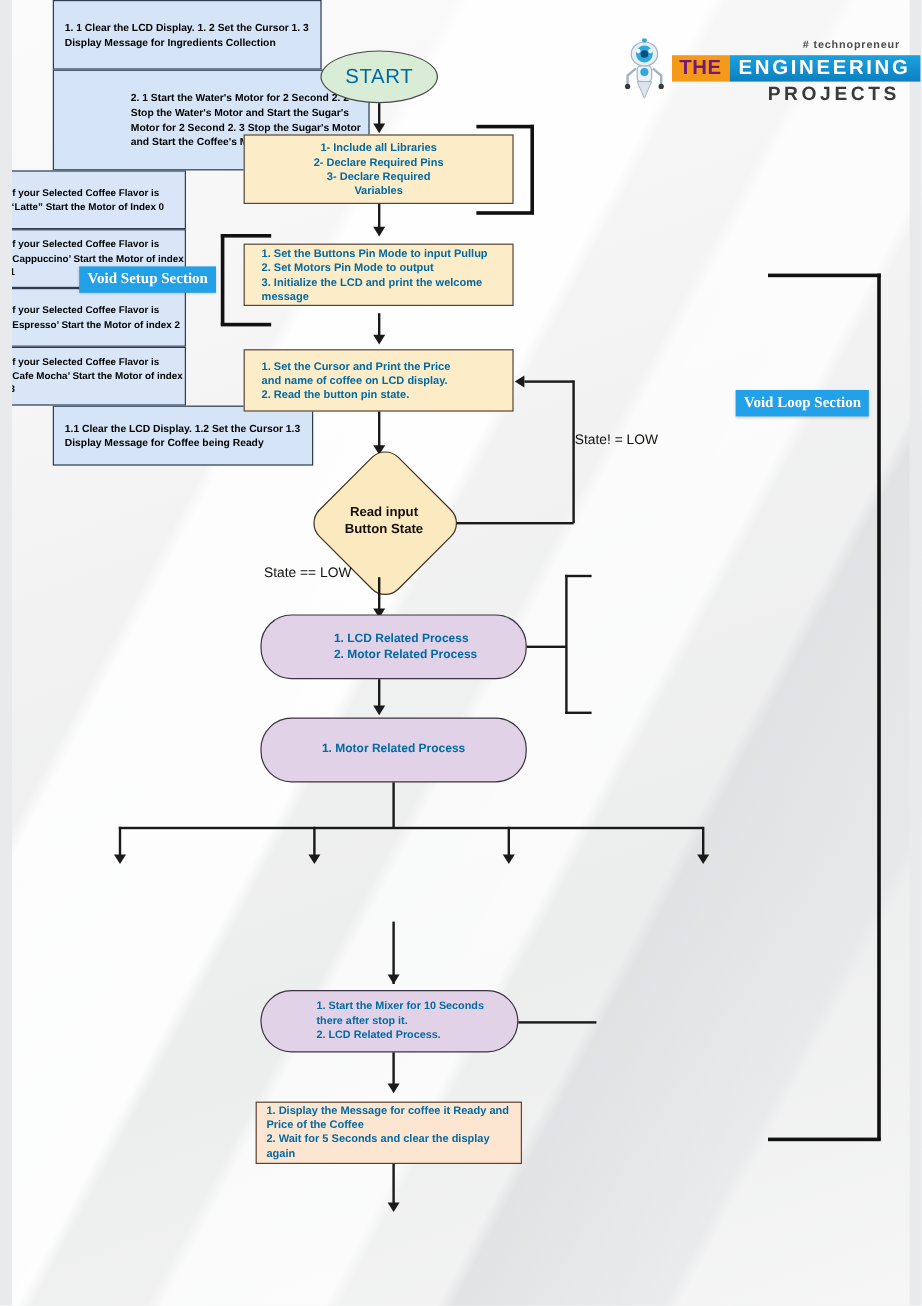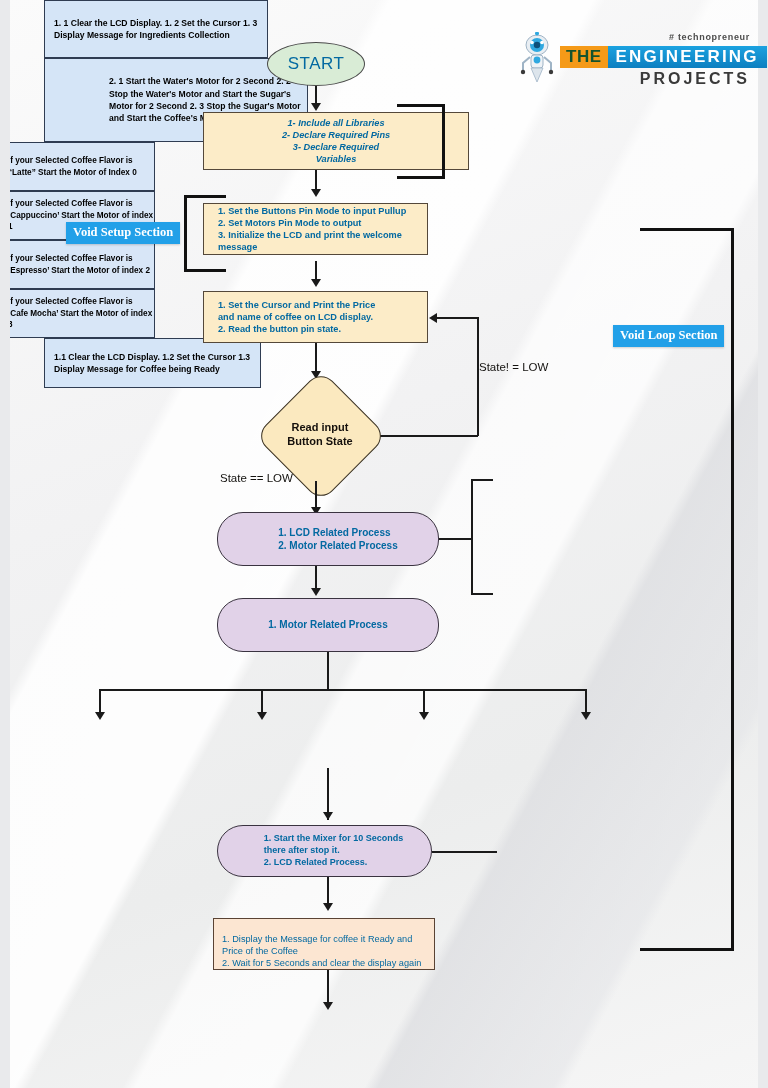--- a/index.html
+++ b/index.html
@@ -43,22 +43,22 @@
     background:#fcecc8;
     border:1.5px solid #54483a;
     display:flex;align-items:center;
     padding:6px 0 6px 0;
     font-size:9.2px;font-weight:bold;
   }
   .proc-yellow .txt{padding-left:0;width:100%;}
   .proc-peach{
     background:#fce6d2;
     border:1.5px solid #5a4334;
-    display:flex;align-items:flex-end;
-    font-size:9.2px;font-weight:normal;
+    display:flex;align-items:flex-start;
+    font-size:9.2px;font-weight:bold;
   }
   .proc-purple{
     background:#e1d2e8;
     border:1.6px solid #3a3340;
     border-radius:26px;
     display:flex;align-items:center;justify-content:center;
     font-size:10px;font-weight:bold;
     text-align:left;
   }
   .sidebox{
@@ -136,21 +136,21 @@
   
   .logo{position:absolute;display:flex;align-items:flex-start;}
   .logo-robot{position:relative;width:34px;height:52px;margin-right:4px;}
   .tagline{
     position:absolute;right:0;top:0;
     font-size:9px;color:#4c4c4c;letter-spacing:.7px;
     font-weight:bold;
   }
   .logo-row{position:absolute;left:40px;top:14px;display:flex;align-items:center;}
   .logo-the{
-    background:#f59a18;color:#14532d;font-weight:bold;
+    background:#f59a18;color:#701a75;font-weight:bold;
     font-size:17px;letter-spacing:.5px;
     padding:2px 6px 3px 6px;line-height:1;
   }
   .logo-eng{
     background:linear-gradient(180deg,#1ba2e0 0%,#0d7fc0 100%);
     color:#fff;font-weight:bold;font-size:17px;letter-spacing:2.2px;
     padding:2px 8px 3px 8px;line-height:1;
   }
   .logo-projects{
     position:absolute;right:0;top:38px;
@@ -190,21 +190,21 @@
       <span class="logo-eng">ENGINEERING</span>
     </div>
     <div class="logo-projects">PROJECTS</div>
   </div>
 
   <div class="node terminal start" style="left:267px;top:42px;width:98px;height:44px;">START</div>
 
   <div class="ln lnv" style="left:315px;top:86px;height:20px;"></div>
   <div class="arrow-down" style="left:311px;top:103px;"></div>
 
-  <div class="node proc-yellow" style="left:203px;top:112px;width:266px;height:58px;font-style:italic;">
+  <div class="node proc-yellow" style="left:203px;top:112px;width:225px;height:58px;">
     <div class="txt" style="text-align:center;">1- Include all Libraries
 2- Declare Required Pins
 3- Declare Required
 Variables</div>
   </div>
 
   <div class="ln lnh-thick" style="left:397px;top:104px;width:48px;"></div>
   <div class="ln lnv-thick" style="left:442px;top:104px;height:74px;"></div>
   <div class="ln lnh-thick" style="left:397px;top:176px;width:48px;"></div>
 

